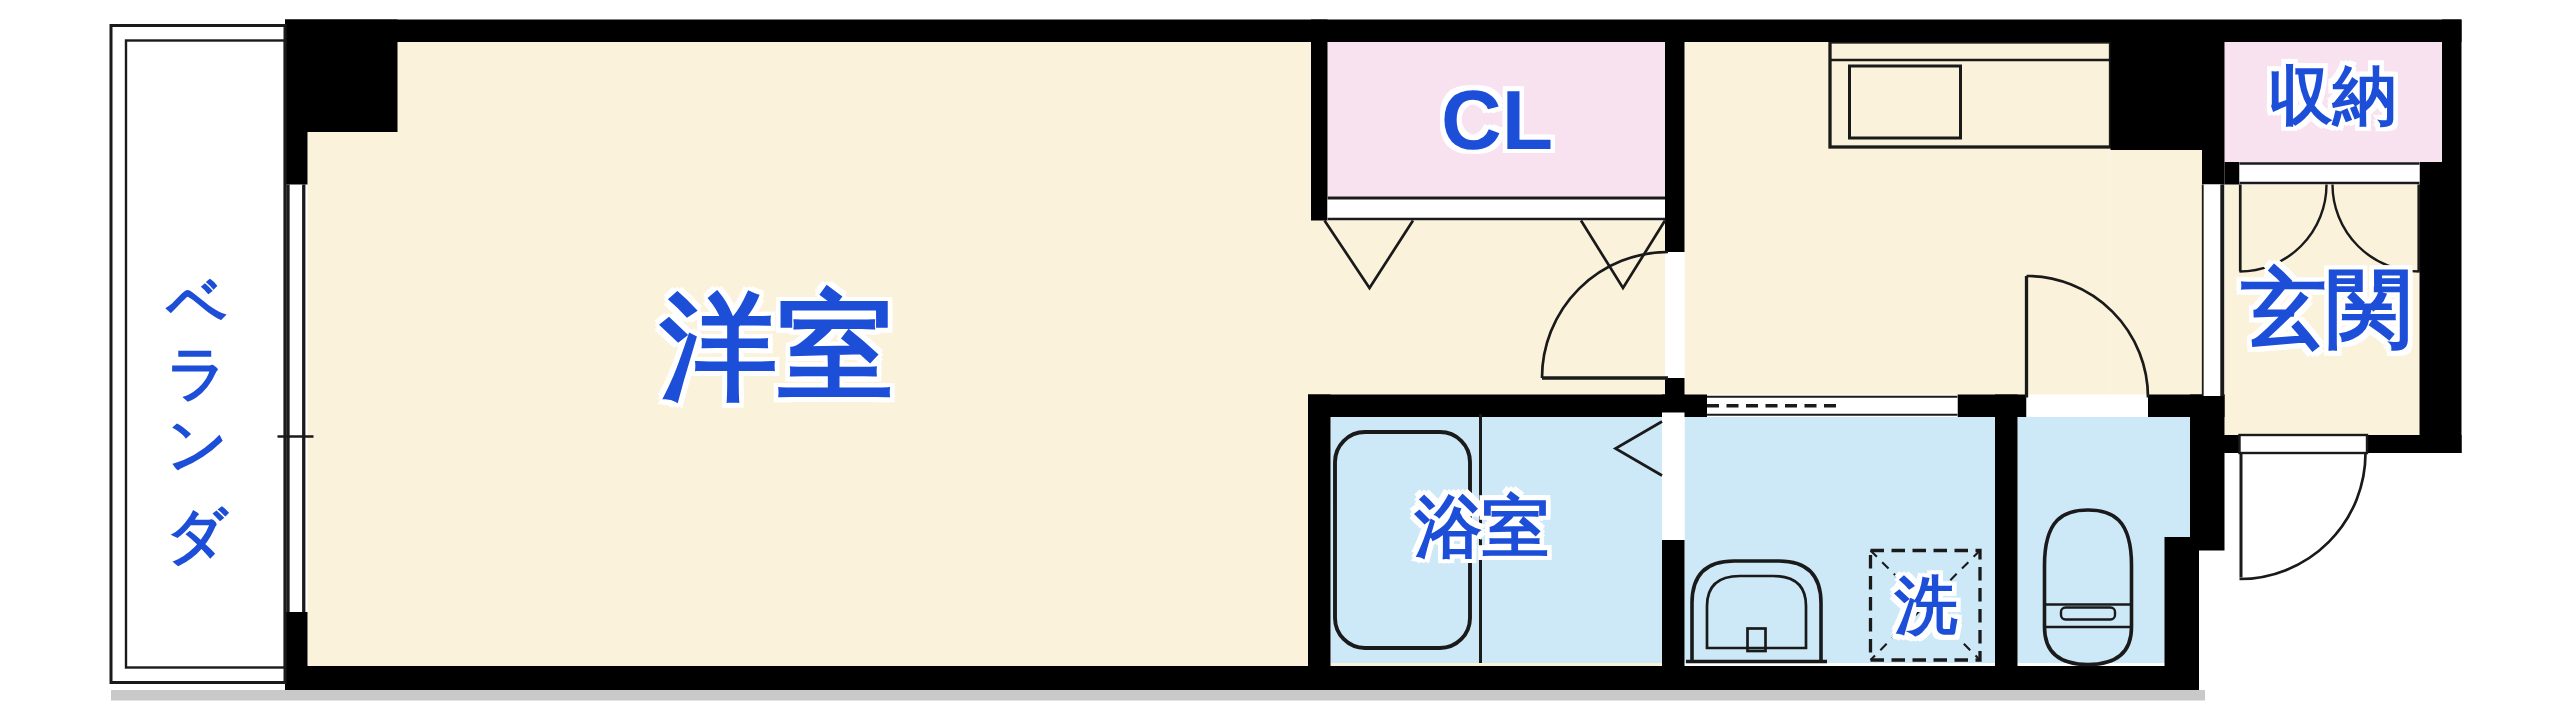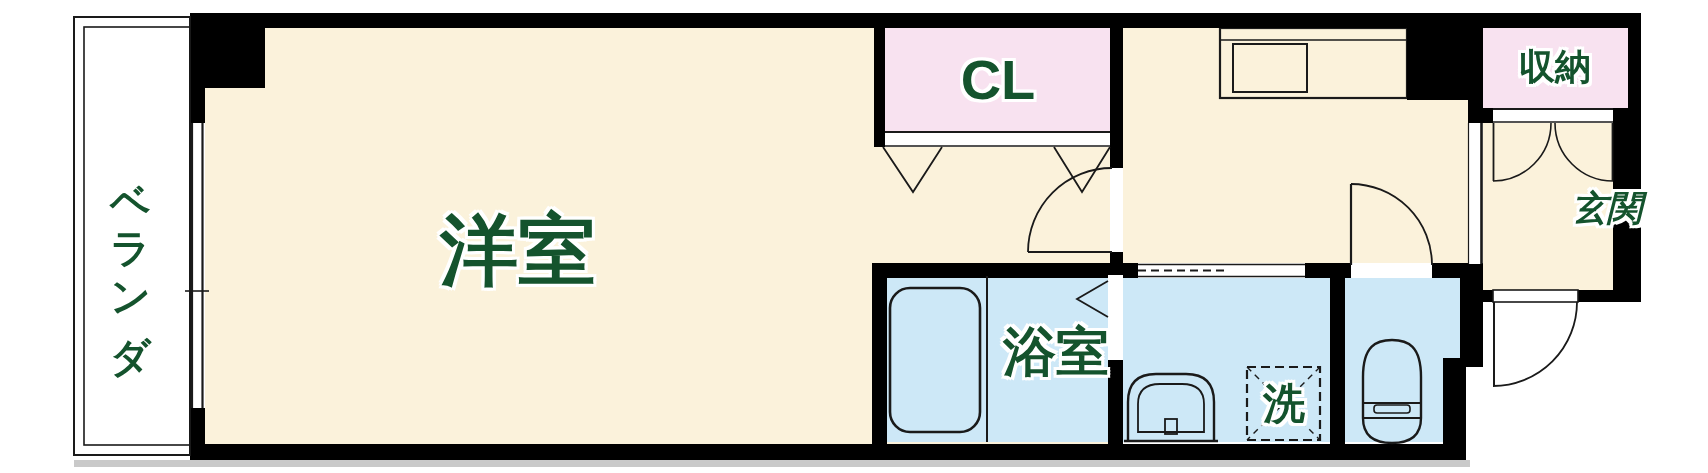--- a/index.html
+++ b/index.html
@@ -6,32 +6,32 @@
   #plan{position:relative;width:1708px;height:473px;background:#fff;overflow:hidden;
         font-family:"Liberation Sans",sans-serif;}
   #plan svg{position:absolute;left:0;top:0;}
   .cream{fill:var(--room-cream);}
   .pink{fill:var(--closet-pink);}
   .blue{fill:var(--wet-blue);}
   .wallf{fill:var(--wall);}
   .whitef{fill:#fff;}
   .shadowf{fill:var(--shadow);}
   .ln{stroke:var(--line);fill:none;}
-  .lbl{position:absolute;transform:translate(-50%,-50%);font-weight:bold;color:#14532d;
+  .lbl{position:absolute;transform:translate(-50%,-50%);font-weight:bold;color:#1d4ed8;
        white-space:nowrap;line-height:1;
        text-shadow:3px 0 0 #fff,-3px 0 0 #fff,0 3px 0 #fff,0 -3px 0 #fff,
                    2px 2px 0 #fff,-2px 2px 0 #fff,2px -2px 0 #fff,-2px -2px 0 #fff,
                    3px 3px 0 #fff,-3px 3px 0 #fff,3px -3px 0 #fff,-3px -3px 0 #fff;}
   #lbl-veranda{left:131px;top:255px;font-size:40px;writing-mode:vertical-rl;
                text-orientation:upright;letter-spacing:4px;}
-  #lbl-room{left:518px;top:250px;font-size:78px;line-height:88px;text-align:right;}
+  #lbl-room{left:518px;top:231px;font-size:78px;line-height:88px;text-align:right;}
   #lbl-cl{left:998px;top:80px;font-size:56px;}
-  #lbl-storage{left:1555px;top:67px;font-size:36px;}
-  #lbl-genkan{left:1607px;top:207px;font-size:35px;font-style:italic;}
-  #lbl-bath{left:1056px;top:351px;font-size:53px;}
+  #lbl-storage{left:1555px;top:67px;font-size:43px;font-family:Liberation Mono, monospace;}
+  #lbl-genkan{left:1551px;top:207px;font-size:57px;}
+  #lbl-bath{left:988px;top:351px;font-size:45px;}
   #lbl-wash{left:1226px;top:321px;font-size:45px;}
   #lbl-washer{left:1284px;top:404px;font-size:42px;}
   #lbl-wc{left:1391px;top:311px;font-size:50px;}
 </style>
 </head>
 <body>
 
 <div id="plan">
   <svg width="1708" height="473" viewBox="0 0 1708 473">
 

